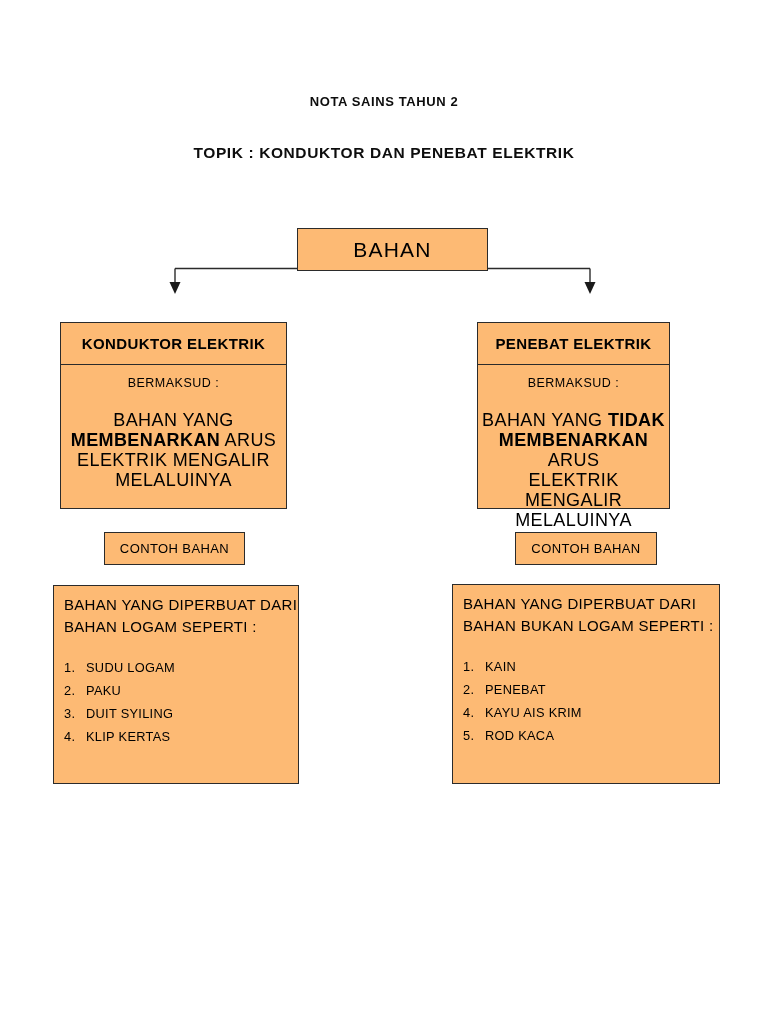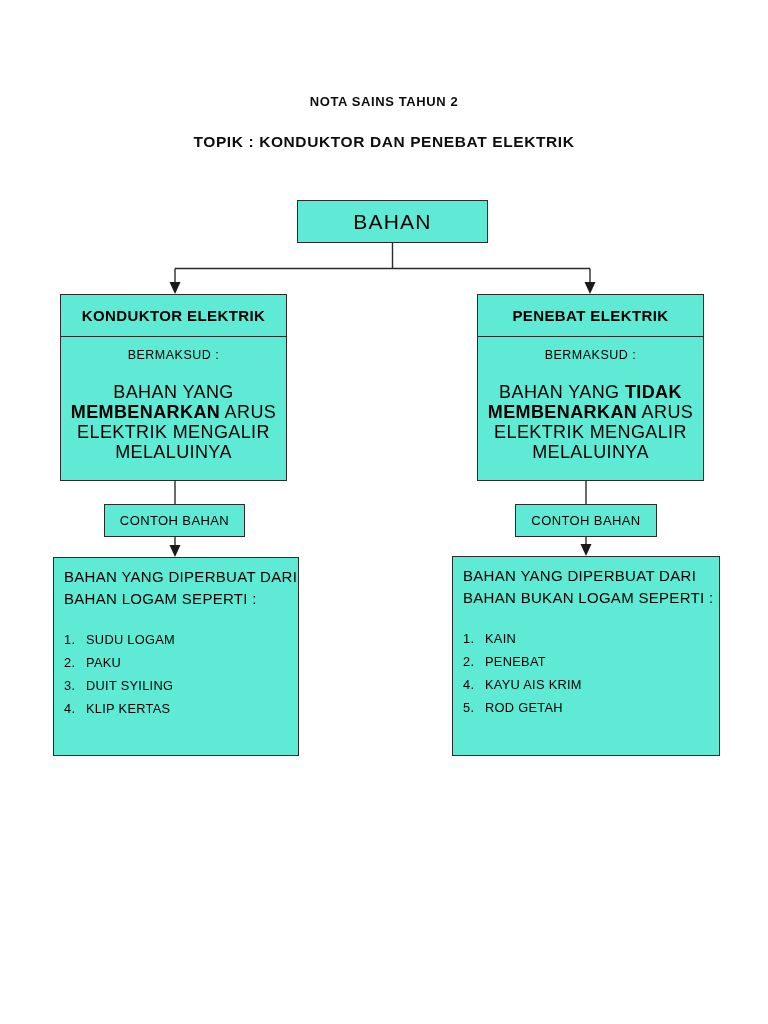--- a/index.html
+++ b/index.html
@@ -33,30 +33,31 @@
     text-align: center;
     font-weight: bold;
     letter-spacing: 0.6px;
     color: #0d0d0d;
   }
   #title-line-1 {
     top: 94px;
     font-size: 13px;
   }
   #title-line-2 {
-    top: 133px;
+    top: 144px;
     font-size: 15.5px;
   }
 
   
   .box {
     position: absolute;
     border: 1.4px solid #2b2b2b;
     box-sizing: border-box;
-    background: #5eead4;
+    background: #fdba74;
+    margin-top: 28px;
   }
 
   
   #root-box {
     left: 297px;
     top: 200px;
     width: 191px;
     height: 43px;
   }
   #root-box .root-label {
@@ -79,21 +80,21 @@
   }
   #cat-left {
     left: 60px;
     top: 294px;
     width: 227px;
     height: 187px;
   }
   #cat-right {
     left: 477px;
     top: 294px;
-    width: 227px;
+    width: 193px;
     height: 187px;
     padding-left: 24px;
   }
   .cat-header {
     position: absolute;
     left: 0;
     top: 0;
     right: 0;
     height: 42px;
     border-bottom: 1.4px solid #2b2b2b;
@@ -307,18 +308,18 @@
   <div class="box" id="list-right">
     <div class="list-inner">
       <div>
           <div class="list-head-line">BAHAN YANG DIPERBUAT DARI</div>
           <div class="list-head-line">BAHAN BUKAN LOGAM SEPERTI :</div>
         </div>
       <ul class="list-items">
           <li><span class="num">1.</span><span>KAIN</span></li>
           <li><span class="num">2.</span><span>PENEBAT</span></li>
           <li><span class="num">4.</span><span>KAYU AIS KRIM</span></li>
-          <li><span class="num">5.</span><span>ROD GETAH</span></li>
+          <li><span class="num">5.</span><span>ROD KACA</span></li>
         </ul>
     </div>
   </div>
 
 </div>
 
 </body></html>

